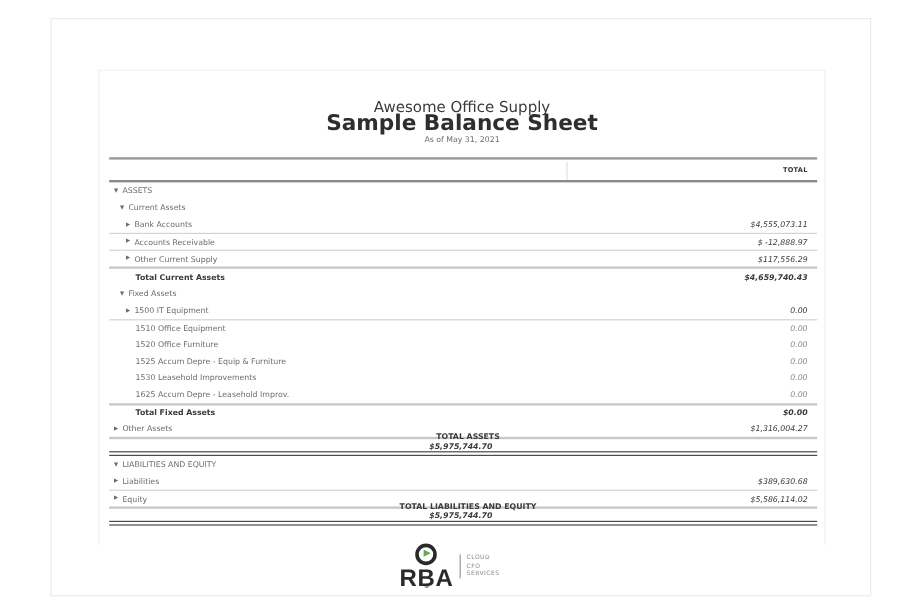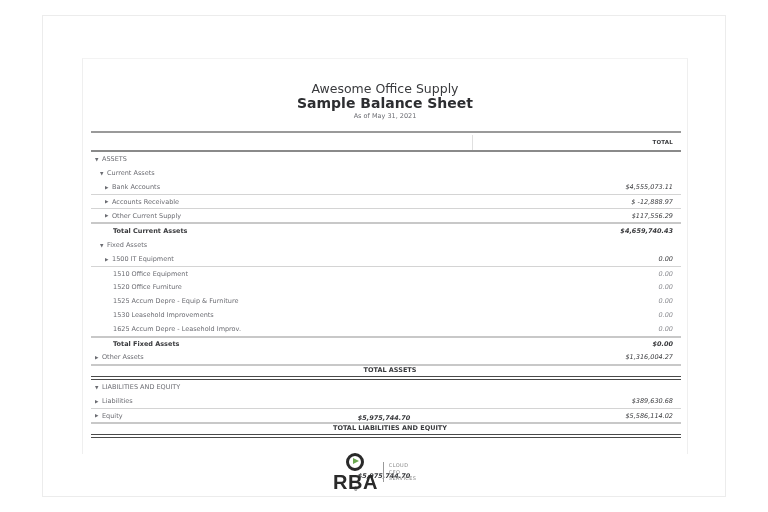--- a/index.html
+++ b/index.html
@@ -9,21 +9,21 @@
       position: absolute; left: 42px; top: 15px; width: 684px; height: 482px;
       border: 1px solid #ececec; background: #fff;
     }
     .report-card {
       position: absolute; left: 82px; top: 58px; width: 606px; height: 396px;
       border-left: 1px solid #efefef; border-right: 1px solid #efefef; border-top: 1px solid #f3f3f3;
       background: #fff;
     }
     .report-header { position: absolute; left: 0; top: 23px; width: 100%; text-align: center; }
     .company-name { font-size: 12.5px; color: #393a3d; line-height: 14px; }
-    .report-title { font-size: 14px; font-weight: bold; color: #2d2e31; line-height: 14px; }
+    .report-title { font-size: 18px; font-weight: bold; color: #2d2e31; line-height: 14px; }
     .report-date { font-size: 6.5px; color: #6b6c72; line-height: 11px; margin-top: 1px; }
 
     .col-header {
       position: absolute; left: 8px; top: 72px; width: 590px; height: 21px;
       border-top: 2px solid #9a9a9a; border-bottom: 2px solid #8a8a8a;
     }
     .col-divider { position: absolute; left: 381px; top: 2px; width: 1px; height: 15px; background: #e0e0e0; }
     .col-total { position: absolute; right: 8px; top: 6px; font-size: 5.5px; font-weight: bold; color: #393a3d; letter-spacing: 0.2px; }
 
     .rows { position: absolute; left: 8px; top: 93px; width: 590px; }
@@ -33,23 +33,23 @@
     }
     .row .label { flex: 1; white-space: nowrap; display: flex; align-items: center; }
     .row .amount { padding-right: 8px; text-align: right; color: #393a3d; white-space: nowrap; font-style: italic; }
     .row .caret { display: inline-block; width: 6px; font-size: 4.5px; color: #6b6c72; margin-right: 1px; }
     .row.bold .label { color: #393a3d; font-weight: bold; }
     .row.bold .amount { font-weight: bold; }
     .row.leaf .amount { color: #8a8b90; }
     .row.sep-top { border-top: 1px solid #d4d4d4; }
     .row.sep-top-thick { border-top: 2px solid #c8c8c8; }
     .row.double-bottom { border-bottom: 4px double #4a4a4a; flex-direction: column; }
-    .row.tall { height: 16px; gap: 40px; }
-
-    .lvl0 { padding-left: 4px; }
+    .row.tall { height: 16px; }
+
+    .lvl0 { padding-left: 4px; justify-content: flex-end; }
     .lvl1 { padding-left: 9px; }
     .lvl2 { padding-left: 14px; }
     .lvl3 { padding-left: 22px; }
 
     .footer-logo {
       position: absolute; left: 333px; top: 458px; height: 28px; display: flex; align-items: center;
     }
     .orba-word { font-size: 20px; font-weight: bold; color: #2a2a2a; letter-spacing: 0.5px; display: flex; align-items: center; font-family: "Liberation Sans", sans-serif; flex-direction: column; }
     .orba-o {
       width: 18px; height: 18px; border-radius: 50%; border: 3.5px solid #2a2a2a; position: relative; margin-right: 1px;

